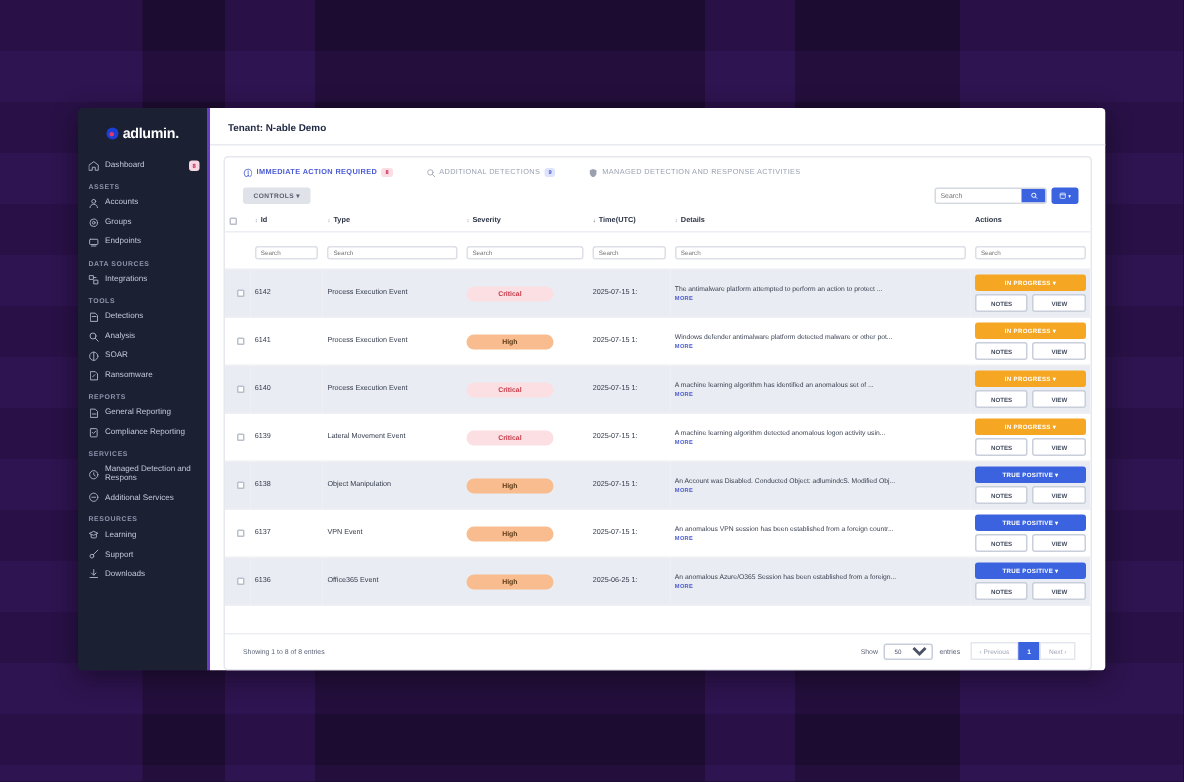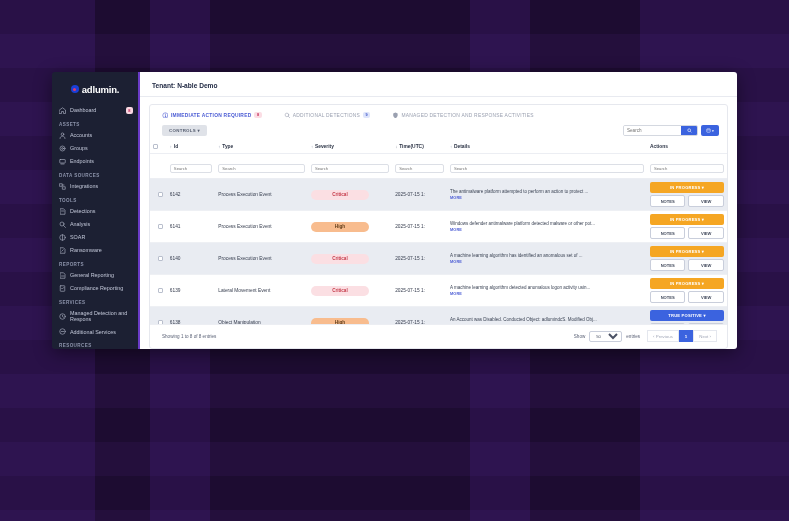--- a/index.html
+++ b/index.html
@@ -26,21 +26,21 @@
     background: rgba(90, 40, 160, 0.20);
   }
   .c1 { left: 0; width: 95px; }
   .c2 { left: 150px; width: 60px; }
   .c3 { left: 470px; width: 60px; }
   .c4 { left: 640px; width: 149px; }
 
   .app {
     position: absolute;
     left: 52px; top: 72px;
-    width: 685px; height: 277px;
+    width: 685px; height: 375px;
     display: flex;
     border-radius: 3px;
     overflow: hidden;
     box-shadow: 0 4px 18px rgba(0,0,0,0.45);
   }
 
   
   .sidebar {
     width: 88px;
     background: #1c2033;

